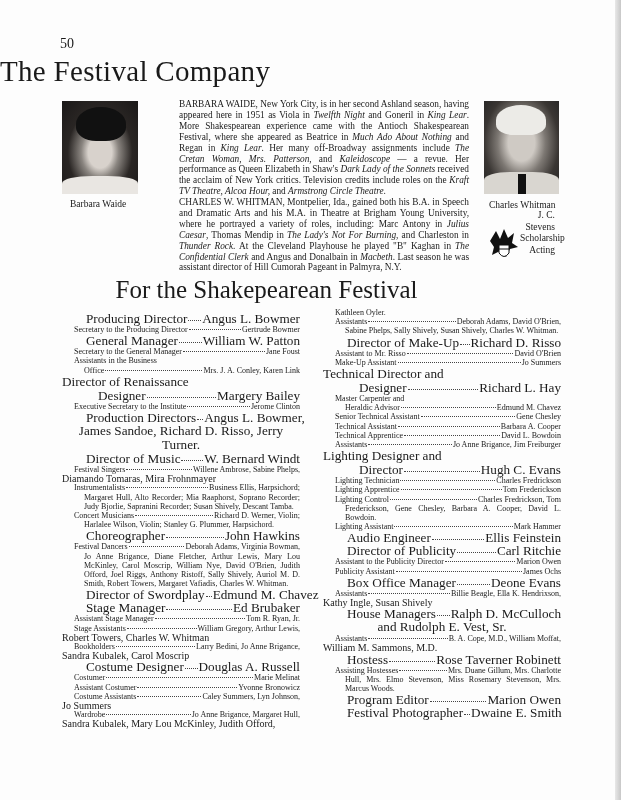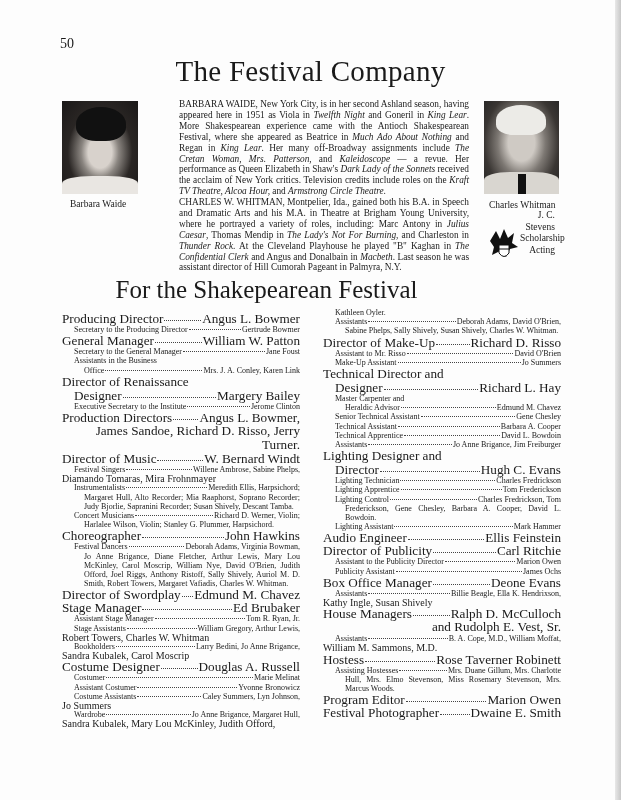--- a/index.html
+++ b/index.html
@@ -1,21 +1,21 @@
 <!DOCTYPE html>
 <html><head>
 <meta charset="utf-8">
 <style>
   html, body { margin: 0; padding: 0; }
   body { width: 621px; height: 800px; background: #fdfdfd; position: relative; overflow: hidden;
          font-family: "Liberation Serif", "DejaVu Serif", serif; color: #1a1a1a; }
   .edge { position: absolute; right: 0; top: 0; width: 6px; height: 800px;
           background: linear-gradient(to right, #e8e8e8, #c8c8c8); }
   .page-num { position: absolute; left: 60px; top: 36px; font-size: 14px; }
-  .title { position: absolute; left: 0; width: 621px; top: 55px; text-align: center; font-size: 29px; letter-spacing: 0.3px; }
+  .title { position: absolute; left: 0; width: 621px; top: 55px; text-align: left; font-size: 29px; letter-spacing: 0.3px; }
   .photo { position: absolute; background: #333; overflow: hidden; }
   .photo-w { left: 62px; top: 101px; width: 76px; height: 93px;
              background: radial-gradient(ellipse at 50% 55%, #d8d2cc 0 22%, #8a8580 35%, #2a2624 60%, #1a1818 100%); }
   .photo-w .hair { position:absolute; left: 14px; top: 6px; width: 50px; height: 34px; border-radius: 50% 50% 40% 40%; background: #111; }
   .photo-w .shoulder { position:absolute; left: 0; bottom: 0; width: 76px; height: 18px; background: #e9e6e2; border-radius: 40% 40% 0 0; }
   .photo-m { left: 484px; top: 101px; width: 75px; height: 93px;
              background: radial-gradient(ellipse at 50% 45%, #cfcac4 0 25%, #7d7873 45%, #3a3633 70%, #222 100%); }
   .photo-m .hair { position:absolute; left: 12px; top: 4px; width: 50px; height: 30px; border-radius: 50% 50% 35% 35%; background: #ecebe7; }
   .photo-m .coat { position:absolute; left: 0; bottom: 0; width: 75px; height: 22px; background: #d9d6d0; border-radius: 35% 35% 0 0; }
   .photo-m .tie { position:absolute; left: 34px; bottom: 0; width: 8px; height: 20px; background: #111; }
@@ -29,27 +29,27 @@
   .bio1 { top: 99px; }
   .bio2 { top: 197px; }
   .subtitle { position: absolute; left: 0; width: 533px; top: 276px; text-align: center; font-size: 25px; }
   .col { position: absolute; width: 238px; }
   .col-l { left: 62px; top: 312px; }
   .col-r { left: 323px; top: 308px; }
   .row { display: flex; align-items: baseline; white-space: nowrap; }
   .row .lbl { flex: 0 0 auto; }
   .row .dots { flex: 1 1 auto; border-bottom: 1px dotted #444; margin: 0 1px; transform: translateY(-2px); min-width: 6px; }
   .row .val { flex: 0 0 auto; }
-  .big { font-size: 13.2px; line-height: 13px; }
+  .big { font-size: 13.2px; line-height: 13px; margin-left: 24px; }
   .small { font-size: 8px; line-height: 9.2px; padding-left: 12px; }
   .indent { padding-left: 12px; }
   .cont { font-size: 8px; line-height: 9.2px; padding-left: 22px; text-align: justify; }
   .cont-r { font-size: 10px; line-height: 9.2px; }
   .big-cont { font-size: 13.2px; line-height: 14px; }
-  .big-cont-r { font-size: 13.2px; line-height: 14px; text-align: right; }
+  .big-cont-r { font-size: 13.2px; line-height: 14px; text-align: center; }
 </style>
 </head>
 <body>
 
 <div class="edge"></div>
 <div class="page-num">50</div>
 <div class="title">The Festival Company</div>
 
 <div class="photo photo-w">
   <div class="hair"></div>
@@ -132,21 +132,21 @@
     </div>
   <div class="row small">
       <span class="lbl">Festival Singers</span>
       <span class="dots"></span>
       <span class="val">Willene Ambrose, Sabine Phelps,</span>
     </div>
   <div class="cont-r">Diamando Tomaras, Mira Frohnmayer</div>
   <div class="row small">
       <span class="lbl">Instrumentalists</span>
       <span class="dots"></span>
-      <span class="val">Meredith Ellis, Harpsichord;</span>
+      <span class="val">Business Ellis, Harpsichord;</span>
     </div>
   <div class="cont">Margaret Hull, Alto Recorder; Mia Raaphorst, Soprano Recorder; Judy Bjorlie, Sapranini Recorder; Susan Shively, Descant Tamba.</div>
   <div class="row small">
       <span class="lbl">Concert Musicians</span>
       <span class="dots"></span>
       <span class="val">Richard D. Werner, Violin;</span>
     </div>
   <div class="cont">Harlalee Wilson, Violin; Stanley G. Plummer, Harpsichord.</div>
   <div class="row big">
       <span class="lbl">Choreographer</span>

